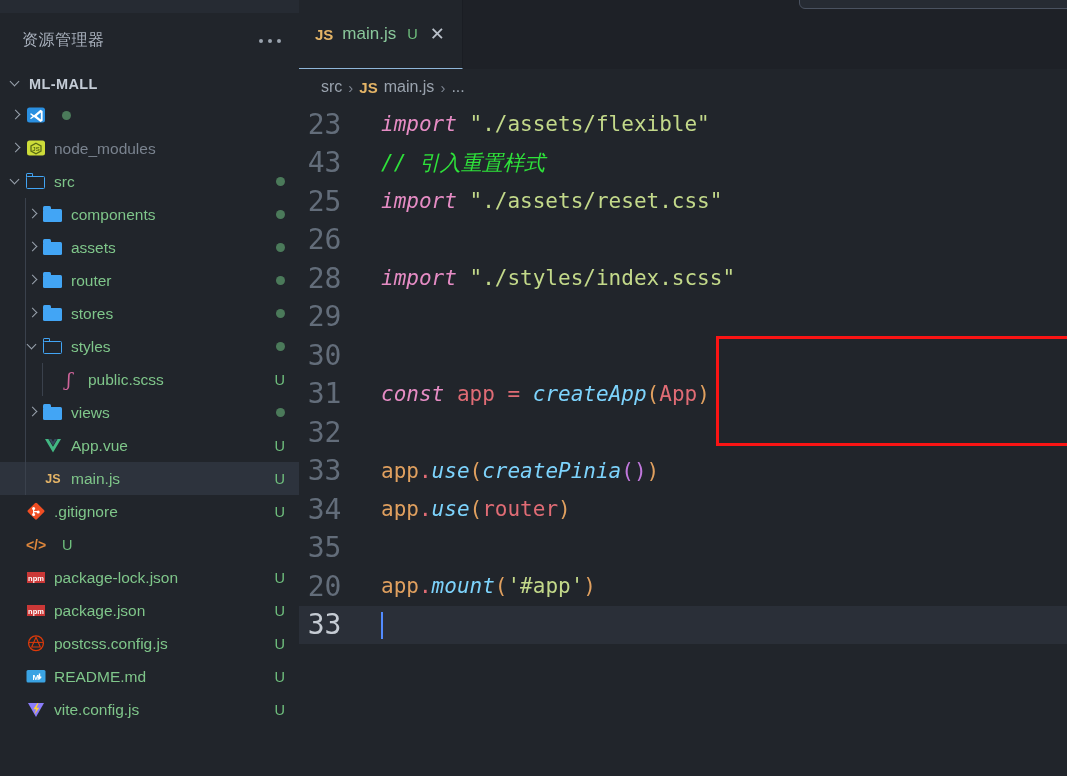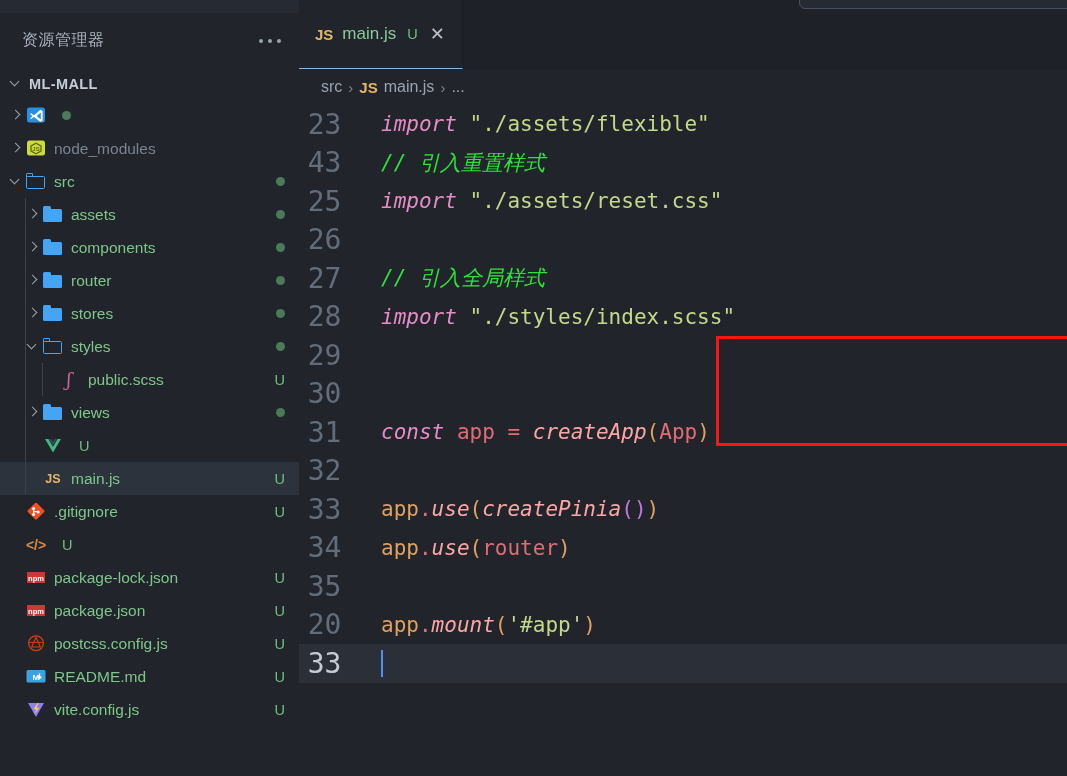--- a/index.html
+++ b/index.html
@@ -303,21 +303,21 @@
     font-size: 28px;
     font-family: "DejaVu Sans Mono", monospace;
   }
   .code-line.active .ln { color: #c6ccd4; }
   .ctext { padding-left: 14px; }
 
   
   .t-kw   { color: #e58cc4; font-style: italic; }
   .t-str  { color: #c3d98a; }
   .t-cmt  { color: #2ee23a; font-style: italic; }
-  .t-fn   { color: #fca5a5; font-style: italic; }
+  .t-fn   { color: #7dd3fc; font-style: italic; }
   .t-var  { color: #e0a05f; }
   .t-op   { color: #e06c75; }
   .t-id   { color: #e06c75; }
   .t-b1   { color: #e0a05f; }
   .t-b2   { color: #c178dd; }
   .t-dot  { color: #e06c75; }
 
   .cursor {
     position: absolute;
     left: 82px;
@@ -398,29 +398,29 @@
             <span class="chev open"></span>
             <span class="ficon folder-open"></span>
             <span class="fname">src</span>
             <span class="dot-g"></span>
           </div>
           <div class="row">
             <span class="indent" style="width: 25px;"></span>
             <span class="guide" style="left: 25px;"></span>
             <span class="chev"></span>
             <span class="ficon folder-filled"></span>
-            <span class="fname">assets</span>
+            <span class="fname">components</span>
             <span class="dot-g"></span>
           </div>
           <div class="row">
             <span class="indent" style="width: 25px;"></span>
             <span class="guide" style="left: 25px;"></span>
             <span class="chev"></span>
             <span class="ficon folder-filled"></span>
-            <span class="fname">components</span>
+            <span class="fname">assets</span>
             <span class="dot-g"></span>
           </div>
           <div class="row">
             <span class="indent" style="width: 25px;"></span>
             <span class="guide" style="left: 25px;"></span>
             <span class="chev"></span>
             <span class="ficon folder-filled"></span>
             <span class="fname">router</span>
             <span class="dot-g"></span>
           </div>
@@ -464,20 +464,21 @@
           <div class="row">
             <span class="indent" style="width: 25px;"></span>
             <span class="guide" style="left: 25px;"></span>
             <span class="chev blank"></span>
             <span class="ficon">
               <svg width="22" height="19">
                 <path d="M3 3 L11 16.5 L19 3 L15.6 3 L11 10.8 L6.4 3 Z" fill="#42b883"></path>
                 <path d="M7 3 L11 9.6 L15 3 L12.6 3 L11 5.8 L9.4 3 Z" fill="#35495e"></path>
               </svg>
             </span>
+            <span class="fname">App.vue</span>
             <span class="badge-u">U</span>
           </div>
           <div class="row selected">
             <span class="indent" style="width: 25px;"></span>
             <span class="guide" style="left: 25px;"></span>
             <span class="chev blank"></span>
             <span class="ficon">
               <span class="txt" style="color:#e5b567;">JS</span>
             </span>
             <span class="fname">main.js</span>
@@ -594,21 +595,20 @@
       <span class="bc-sep">›</span>
       <span class="bc-text">...</span>
     </div>
 
     <div class="code-area">
       <div id="code-lines">
           <div class="code-line"><span class="ln">23</span><span class="ctext"><span class="t-kw">import</span><span class=""> </span><span class="t-str">"./assets/flexible"</span></span></div>
           <div class="code-line"><span class="ln">43</span><span class="ctext"><span class="t-cmt">// 引入重置样式</span></span></div>
           <div class="code-line"><span class="ln">25</span><span class="ctext"><span class="t-kw">import</span><span class=""> </span><span class="t-str">"./assets/reset.css"</span></span></div>
           <div class="code-line"><span class="ln">26</span><span class="ctext"></span></div>
-          <div class="code-line"><span class="ln">27</span><span class="ctext"><span class="t-cmt">// 引入全局样式</span></span></div>
           <div class="code-line"><span class="ln">28</span><span class="ctext"><span class="t-kw">import</span><span class=""> </span><span class="t-str">"./styles/index.scss"</span></span></div>
           <div class="code-line"><span class="ln">29</span><span class="ctext"></span></div>
           <div class="code-line"><span class="ln">30</span><span class="ctext"></span></div>
           <div class="code-line"><span class="ln">31</span><span class="ctext"><span class="t-kw">const</span><span class=""> </span><span class="t-id">app</span><span class=""> </span><span class="t-op">=</span><span class=""> </span><span class="t-fn">createApp</span><span class="t-b1">(</span><span class="t-id">App</span><span class="t-b1">)</span></span></div>
           <div class="code-line"><span class="ln">32</span><span class="ctext"></span></div>
           <div class="code-line"><span class="ln">33</span><span class="ctext"><span class="t-var">app</span><span class="t-dot">.</span><span class="t-fn">use</span><span class="t-b1">(</span><span class="t-fn">createPinia</span><span class="t-b2">(</span><span class="t-b2">)</span><span class="t-b1">)</span></span></div>
           <div class="code-line"><span class="ln">34</span><span class="ctext"><span class="t-var">app</span><span class="t-dot">.</span><span class="t-fn">use</span><span class="t-b1">(</span><span class="t-id">router</span><span class="t-b1">)</span></span></div>
           <div class="code-line"><span class="ln">35</span><span class="ctext"></span></div>
           <div class="code-line"><span class="ln">20</span><span class="ctext"><span class="t-var">app</span><span class="t-dot">.</span><span class="t-fn">mount</span><span class="t-b1">(</span><span class="t-str">'#app'</span><span class="t-b1">)</span></span></div>
           <div class="code-line active"><span class="ln">33</span><span class="ctext"></span><span class="cursor"></span></div>

